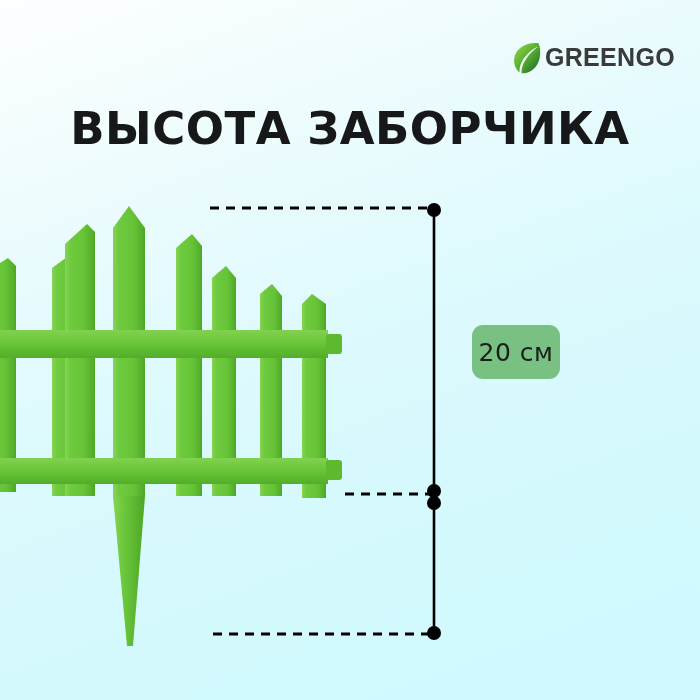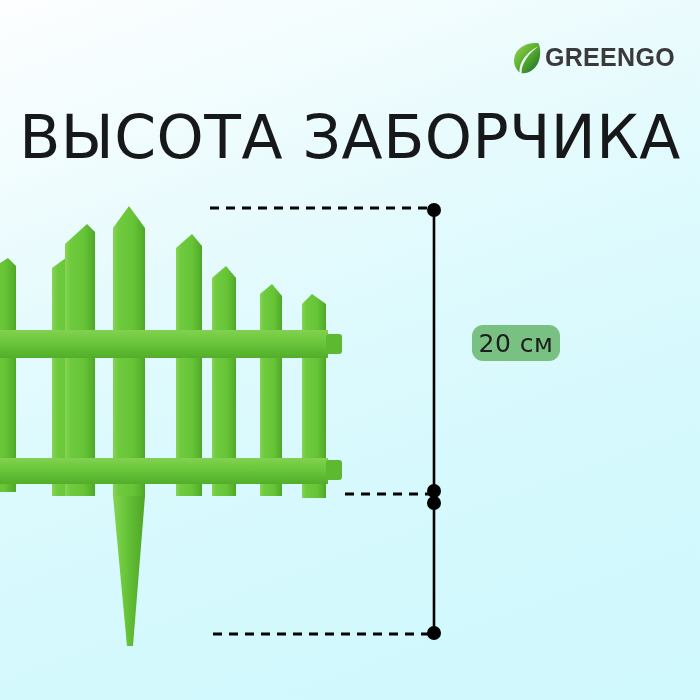--- a/index.html
+++ b/index.html
@@ -49,22 +49,22 @@
   }
 
   
   #title {
     position: absolute;
     left: 0;
     right: 0;
     top: 102px;
     text-align: center;
     font-family: "DejaVu Sans", sans-serif;
-    font-size: 60px;
-    font-weight: normal;
+    font-size: 45px;
+    font-weight: bold;
     letter-spacing: 0.5px;
     color: #17181a;
     white-space: nowrap;
   }
 
   
   #fence {
     position: absolute;
     left: -14px;
     top: 196px;
@@ -92,21 +92,21 @@
     font-size: 25px;
     letter-spacing: 0.5px;
     display: flex;
     align-items: center;
     justify-content: center;
   }
   #badge-top {
     left: 472px;
     top: 325px;
     width: 88px;
-    height: 36px;
+    height: 54px;
   }
   #badge-bottom {
     left: 472px;
     top: 542px;
     width: 88px;
     height: 47px;
   }
 </style>
 </head>
 <body>

